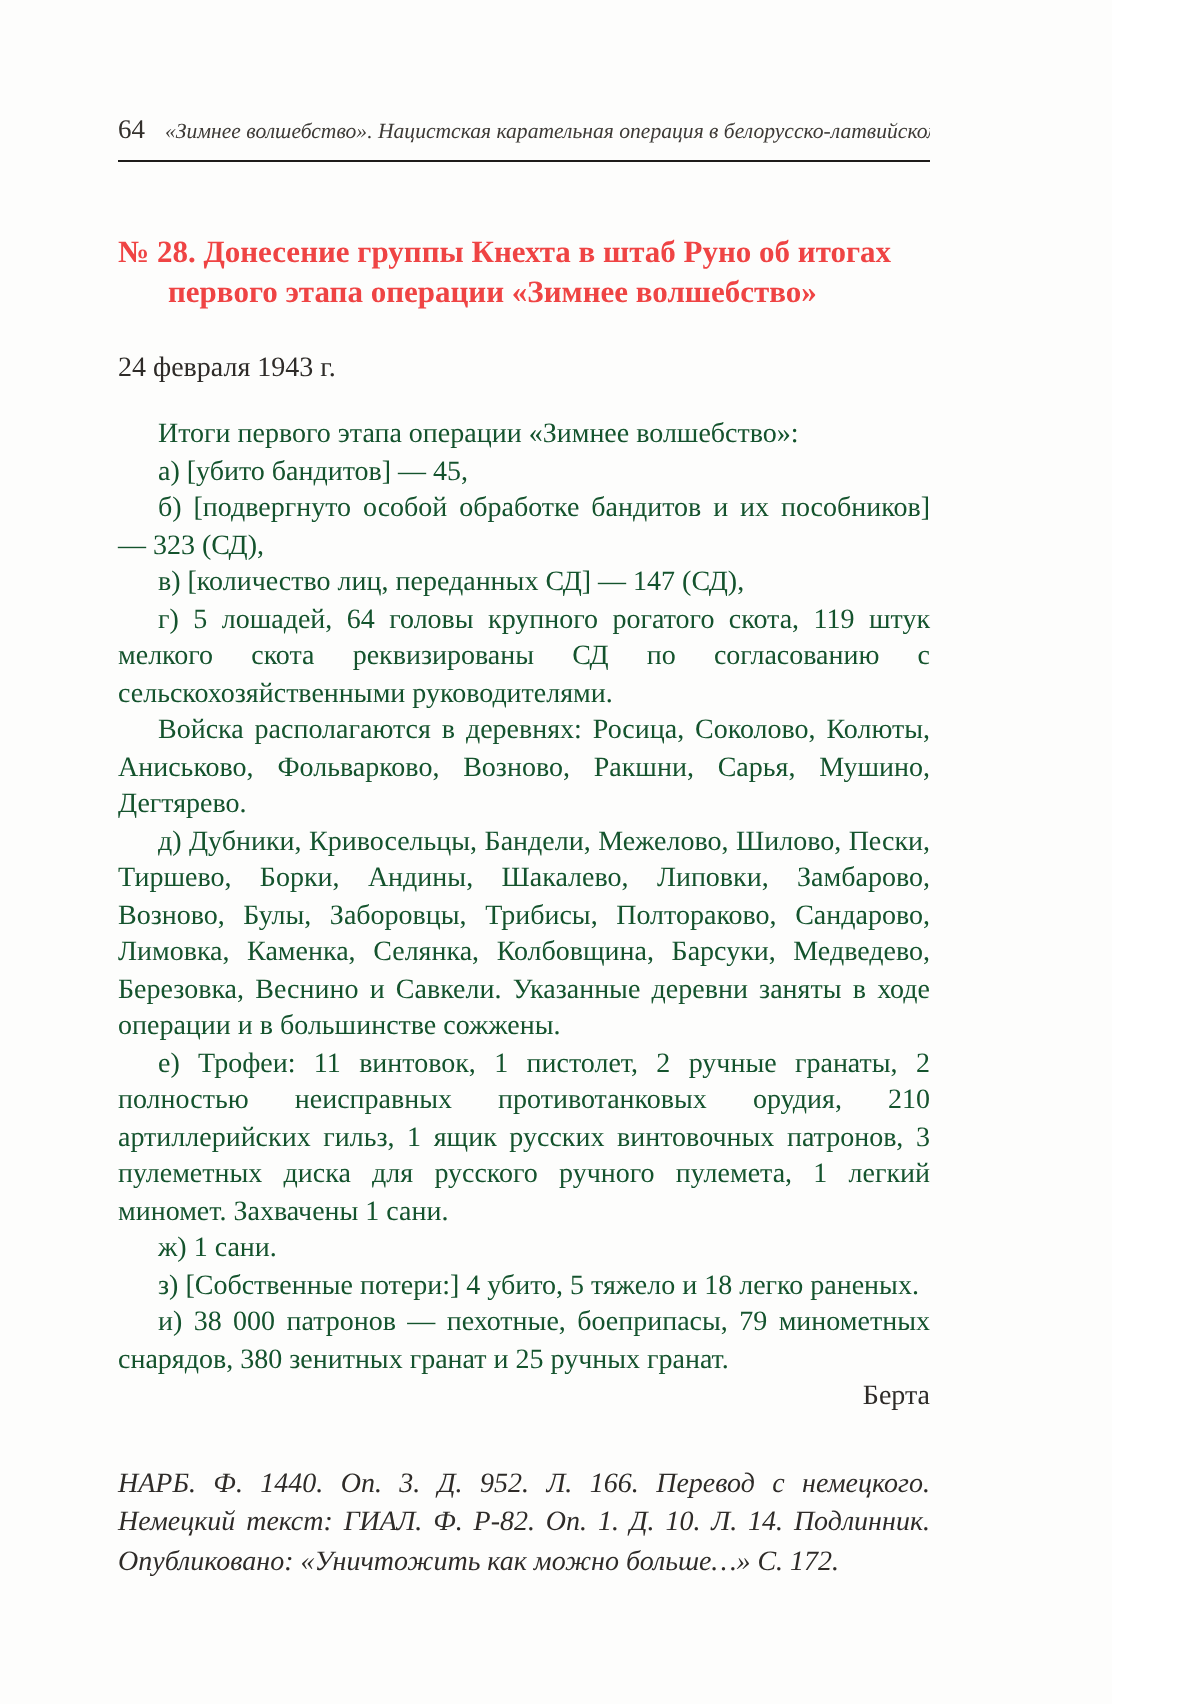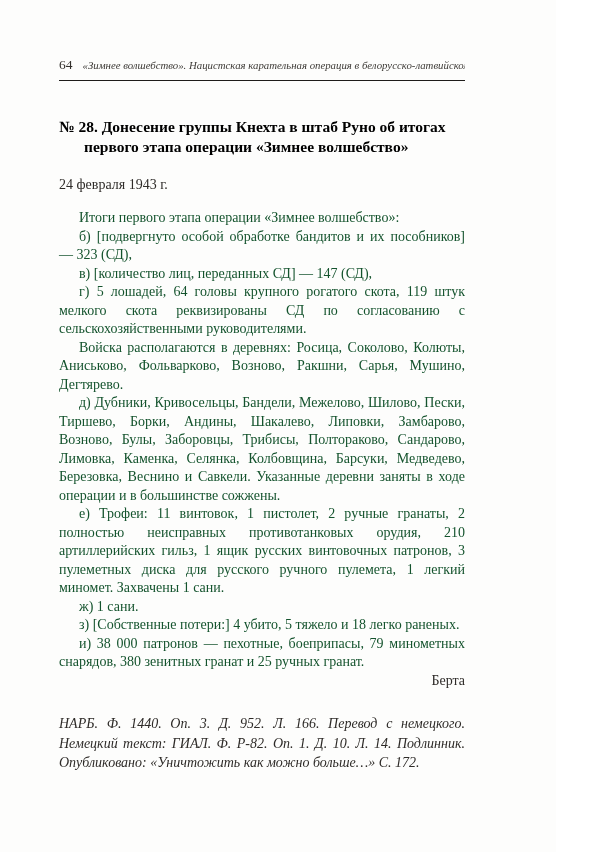--- a/index.html
+++ b/index.html
@@ -46,21 +46,21 @@
     border-bottom: 1.4px solid #1e1c1a;
     margin-top: 7px;
   }
   .doc-title {
     margin-top: 36px;
     font-weight: bold;
     font-size: 15.5px;
     line-height: 19.5px;
     padding-left: 25px;
     text-indent: -25px;
-    color: #000000;
+    color: #ef4444;
   }
   .doc-date {
     margin-top: 20px;
     font-size: 14px;
     line-height: 18px;
   }
   .doc-body {
     margin-top: 15px;
   }
   .doc-body p {
@@ -95,20 +95,21 @@
     <span class="running-title">«Зимнее волшебство». Нацистская карательная операция в белорусско-латвийском пограничье</span>
   </div>
   <div class="header-rule"></div>
 
   <div class="doc-title">№ 28. Донесение группы Кнехта в штаб Руно об итогах первого этапа операции «Зимнее волшебство»</div>
 
   <div class="doc-date">24 февраля 1943 г.</div>
 
   <div class="doc-body">
     <p>Итоги первого этапа операции «Зимнее волшебство»:</p>
+    <p>а) [убито бандитов] — 45,</p>
     <p>б) [подвергнуто особой обработке бандитов и их пособников] — 323 (СД),</p>
     <p>в) [количество лиц, переданных СД] — 147 (СД),</p>
     <p>г) 5 лошадей, 64 головы крупного рогатого скота, 119 штук мелкого скота реквизированы СД по согласованию с сельскохозяйственными руководителями.</p>
     <p>Войска располагаются в деревнях: Росица, Соколово, Колюты, Аниськово, Фольварково, Возново, Ракшни, Сарья, Мушино, Дегтярево.</p>
     <p>д) Дубники, Кривосельцы, Бандели, Межелово, Шилово, Пески, Тиршево, Борки, Андины, Шакалево, Липовки, Замбарово, Возново, Булы, Заборовцы, Трибисы, Полтораково, Сандарово, Лимовка, Каменка, Селянка, Колбовщина, Барсуки, Медведево, Березовка, Веснино и Савкели. Указанные деревни заняты в ходе операции и в большинстве сожжены.</p>
     <p>е) Трофеи: 11 винтовок, 1 пистолет, 2 ручные гранаты, 2 полностью неисправных противотанковых орудия, 210 артиллерийских гильз, 1 ящик русских винтовочных патронов, 3 пулеметных диска для русского ручного пулемета, 1 легкий миномет. Захвачены 1 сани.</p>
     <p>ж) 1 сани.</p>
     <p>з) [Собственные потери:] 4 убито, 5 тяжело и 18 легко раненых.</p>
     <p>и) 38 000 патронов — пехотные, боеприпасы, 79 минометных снарядов, 380 зенитных гранат и 25 ручных гранат.</p>
     <div class="signature">Берта</div>

